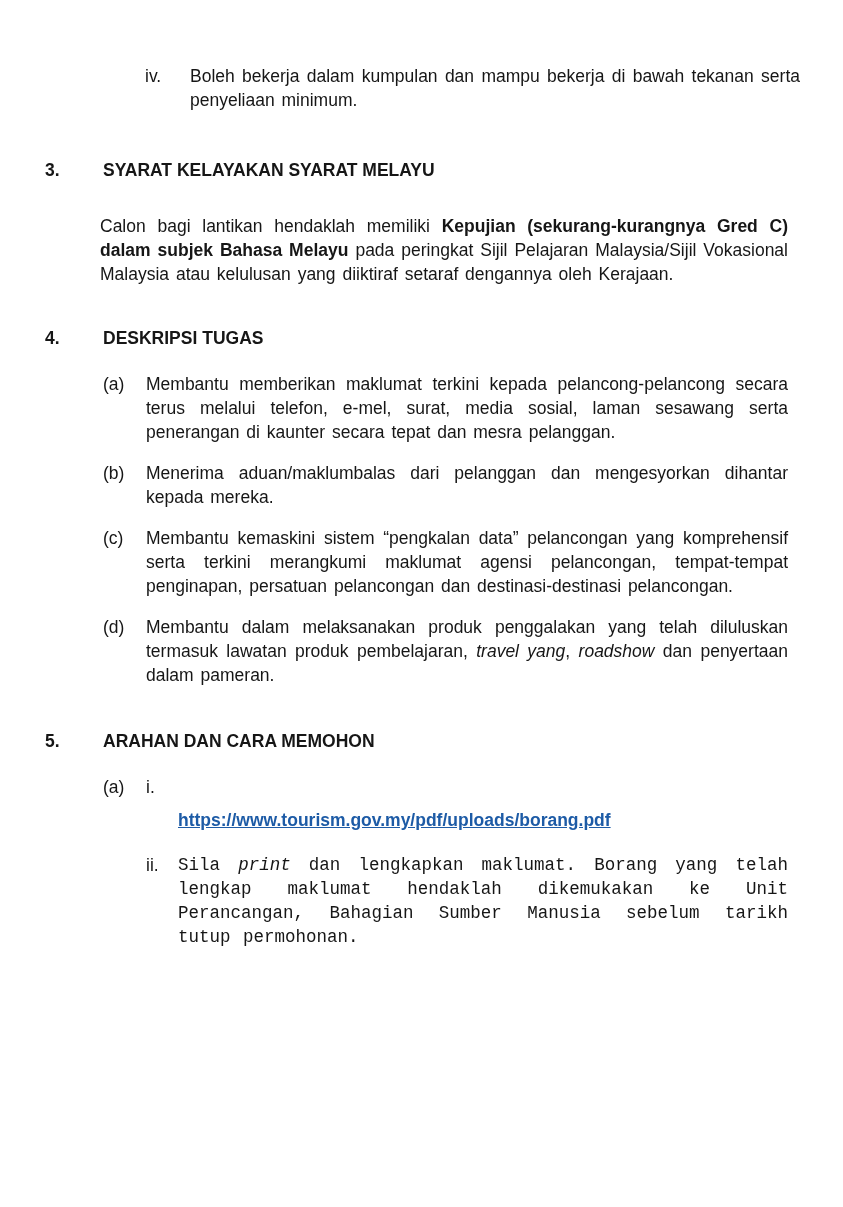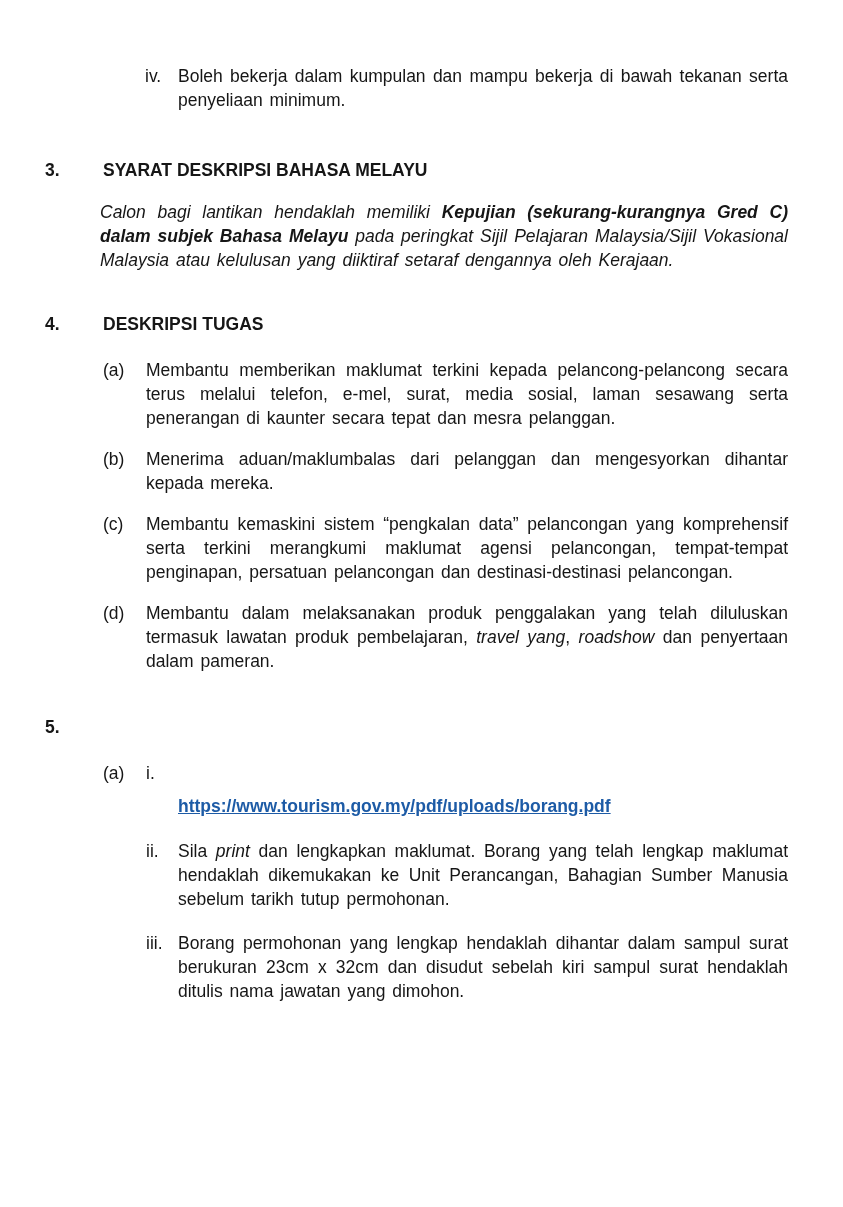--- a/index.html
+++ b/index.html
@@ -15,73 +15,73 @@
   .page { position: relative; width: 843px; height: 1207px; }
 
   .just { text-align: justify; word-spacing: 2px; }
 
   
   .row { display: flex; }
   .row .lbl { flex: 0 0 auto; }
   .row .txt { flex: 0 0 auto; }
 
   
-  .item-iv { margin: 64px 0 0 145px; width: 643px; }
+  .item-iv { margin: 64px 0 0 145px; width: 643px; gap: 12px; }
   .item-iv .lbl { width: 33px; }
   .item-iv .txt { width: 610px; }
 
   
   .sec-head { display: flex; margin-left: 45px; font-weight: 700; }
   .sec-head .num { width: 58px; }
   .sec3 { margin-top: 46px; }
   .sec4 { margin-top: 40px; }
   .sec5 { margin-top: 42px; }
 
   
-  .s3-para { margin: 18px 0 0 100px; width: 688px; font-style: italic; }
+  .s3-para { margin: 32px 0 0 100px; width: 688px; }
   .s3-para b { font-weight: 700; }
 
   
   .letter-item { margin-left: 103px; width: 685px; }
   .letter-item .lbl { width: 43px; }
   .letter-item .txt { width: 642px; }
   .mt-first { margin-top: 22px; }
   .mt-item  { margin-top: 17px; }
 
   
   .s5-row1 { display: flex; margin: 22px 0 0 103px; width: 685px; }
   .s5-row1 .sub { width: 43px; }
   .s5-row1 .rlbl { width: 32px; }
   .s5-row1 .txt { width: 610px; }
 
   .link-row { margin: 9px 0 0 178px; width: 610px; }
   .doc-link { font-weight: 700; text-decoration: underline; word-spacing: 1px; }
 
   .roman-item { margin-left: 146px; width: 642px; }
   .roman-item .lbl { width: 32px; }
-  .roman-item .txt { width: 610px; }
+  .roman-item .txt { width: 610px; font-family: Liberation Mono, monospace; }
   .mt-ii { margin-top: 21px; }
   .mt-iii { margin-top: 20px; }
 
   i { font-style: italic; }
   b { font-weight: 700; }
 </style>
 </head>
 <body>
 
 <div class="page">
 
   <div class="row item-iv">
     <span class="lbl">iv.</span>
     <div class="txt just">Boleh bekerja dalam kumpulan dan mampu bekerja di bawah tekanan serta penyeliaan minimum.</div>
   </div>
 
   <div class="sec-head sec3">
     <span class="num">3.</span>
-    <span class="title">SYARAT DESKRIPSI BAHASA MELAYU</span>
+    <span class="title">SYARAT KELAYAKAN SYARAT MELAYU</span>
   </div>
   <p class="s3-para just"><span>Calon bagi lantikan hendaklah memiliki </span><b>Kepujian (sekurang-kurangnya Gred C) dalam subjek Bahasa Melayu</b><span> pada peringkat Sijil Pelajaran Malaysia/Sijil Vokasional Malaysia atau kelulusan yang diiktiraf setaraf dengannya oleh Kerajaan.</span></p>
 
   <div class="sec-head sec4">
     <span class="num">4.</span>
     <span class="title">DESKRIPSI TUGAS</span>
   </div>
 
   <div class="row letter-item mt-first">
     <span class="lbl">(a)</span>
@@ -98,34 +98,31 @@
     <div class="txt just">Membantu kemaskini sistem “pengkalan data” pelancongan yang komprehensif serta terkini merangkumi maklumat agensi pelancongan, tempat-tempat penginapan, persatuan pelancongan dan destinasi-destinasi pelancongan.</div>
   </div>
 
   <div class="row letter-item mt-item">
     <span class="lbl">(d)</span>
     <div class="txt just"><span>Membantu dalam melaksanakan produk penggalakan yang telah diluluskan termasuk lawatan produk pembelajaran, </span><i>travel yang</i><span>, </span><i>roadshow</i><span> dan penyertaan dalam pameran.</span></div>
   </div>
 
   <div class="sec-head sec5">
     <span class="num">5.</span>
+    <span class="title">ARAHAN DAN CARA MEMOHON</span>
   </div>
 
   <div class="s5-row1">
     <span class="sub">(a)</span>
     <span class="rlbl">i.</span>
   </div>
 
   <div class="link-row">
     <a href="#" class="doc-link" style="color: rgb(29, 91, 166); text-align: right;">https://www.tourism.gov.my/pdf/uploads/borang.pdf</a>
   </div>
 
   <div class="row roman-item mt-ii">
     <span class="lbl">ii.</span>
     <div class="txt just"><span>Sila </span><i>print</i><span> dan lengkapkan maklumat.  Borang yang telah lengkap maklumat hendaklah dikemukakan ke Unit Perancangan, Bahagian Sumber Manusia sebelum tarikh tutup permohonan.</span></div>
   </div>
 
-  <div class="row roman-item mt-iii">
-    <span class="lbl">iii.</span>
-    <div class="txt just">Borang permohonan yang lengkap hendaklah dihantar dalam sampul surat berukuran 23cm x 32cm dan disudut sebelah kiri sampul surat hendaklah ditulis nama jawatan yang dimohon.</div>
-  </div>
 
 </div>
 
 </body></html>

